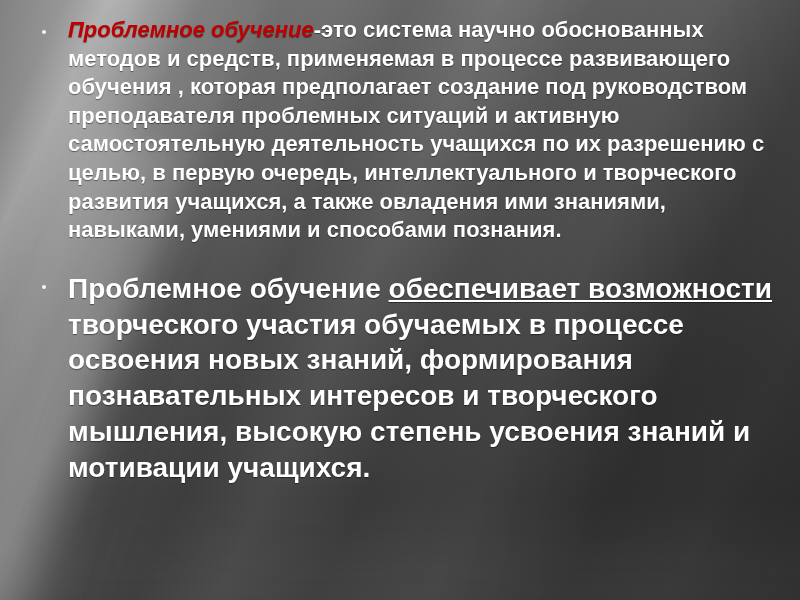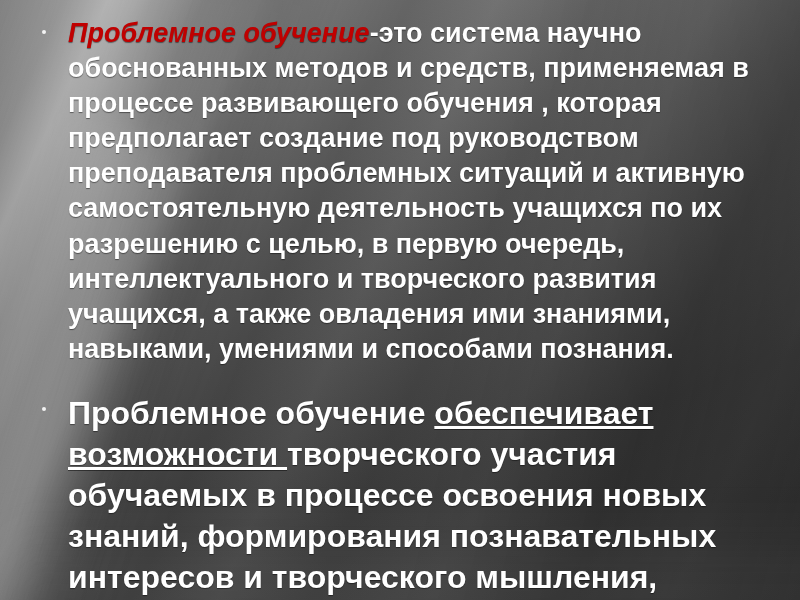--- a/index.html
+++ b/index.html
@@ -83,21 +83,21 @@
   ul.bullets {
     list-style: none;
     margin: 0;
     padding: 0;
   }
   li.bullet {
     position: relative;
     padding-left: 40px;
     margin-bottom: 26px;
     color: #ffffff;
-    font-size: 27px;
+    font-size: 22px;
     line-height: 1.30;
     font-weight: bold;
     text-shadow: 0 1px 1px rgba(0,0,0,0.45);
   }
   li.bullet .dot {
     position: absolute;
     left: 14px;
     top: 14px;
     width: 4px;
     height: 4px;
@@ -106,21 +106,21 @@
     opacity: 0.9;
   }
   .p-text { display: inline; }
   .kw-red {
     color: #c00000;
     font-style: italic;
     font-weight: bold;
   }
   .underline { text-decoration: underline; }
   li.bullet.second {
-    font-size: 32px;
+    font-size: 28px;
     line-height: 1.28;
   }
 </style>
 </head>
 <body>
 
 <div class="slide">
   <div class="streak s1"></div>
   <div class="streak s2"></div>
   <div class="streak s3"></div>

